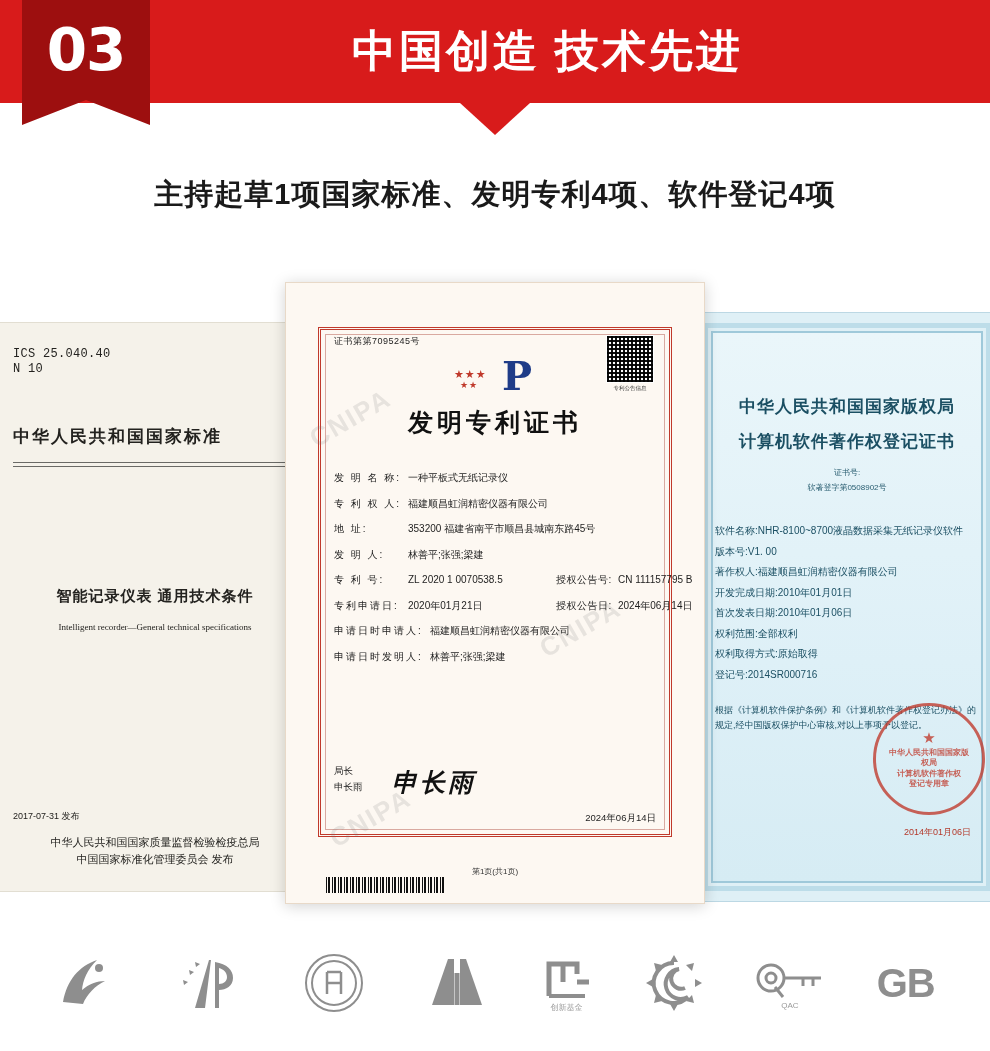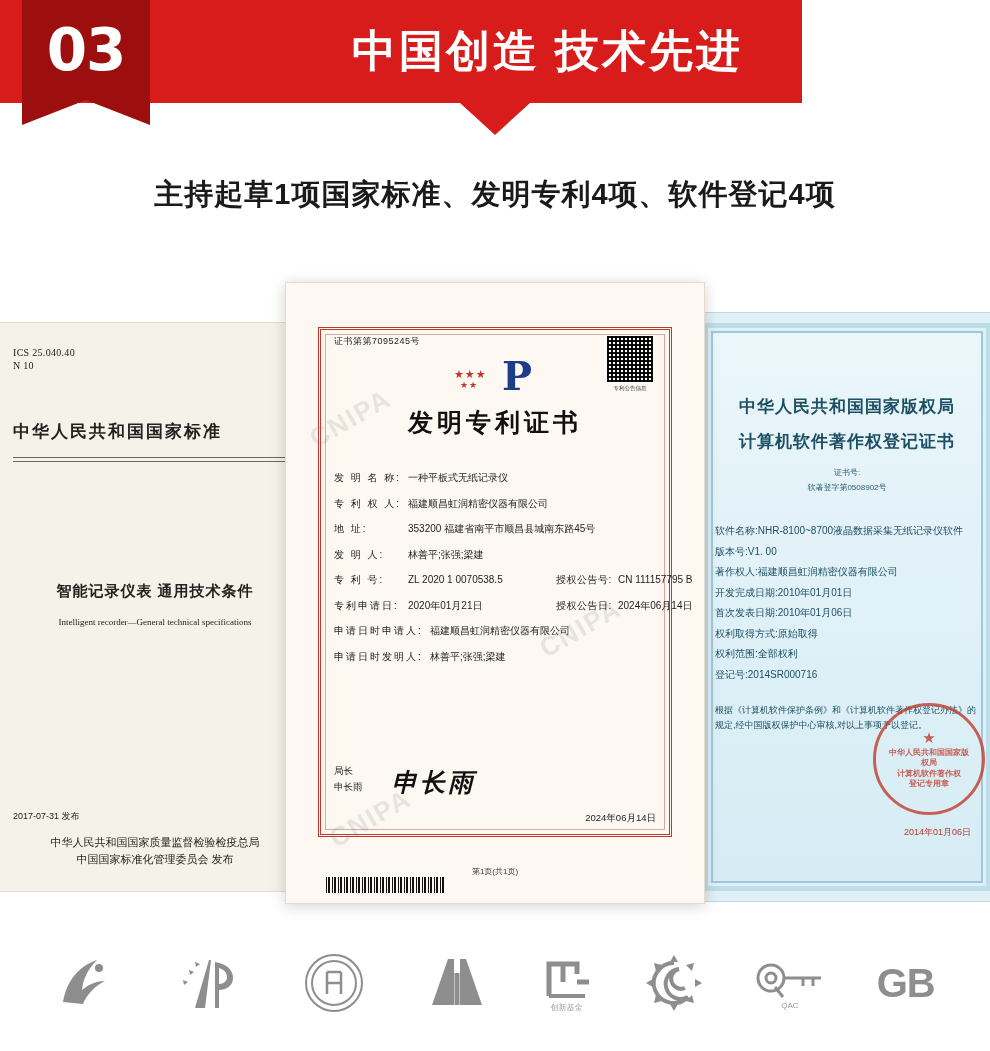--- a/index.html
+++ b/index.html
@@ -7,21 +7,21 @@
     width:990px;height:1051px;
     background:#ffffff;
     font-family:"Liberation Sans","DejaVu Sans",sans-serif;
     overflow:hidden;
     position:relative;
   }
 
   
   .banner{
     position:relative;
-    width:802px;height:103px;
+    width:990px;height:103px;
     background:#d81b1b;
   }
   .banner-number{
     position:absolute;
     left:22px;top:0;
     width:128px;height:125px;
     background:#9d0f0f;
     color:#ffffff;
     font-size:58px;
     font-weight:bold;
@@ -78,21 +78,21 @@
     position:absolute;
     left:-10px;top:40px;
     width:330px;height:570px;
     background:#f5f2ea;
     border:1px solid #e2ded2;
     box-sizing:border-box;
     padding:24px 22px;
     color:#23221f;
     overflow:hidden;
   }
-  .cs-icsline{font-size:10px;line-height:1.25;font-family:Liberation Serif, serif;letter-spacing:.3px;}
+  .cs-icsline{font-size:12px;line-height:1.25;font-family:Liberation Mono, monospace;letter-spacing:.3px;}
   .cs-title{
     margin-top:48px;
     font-size:17px;
     font-weight:bold;
     letter-spacing:2px;
     font-family:"Liberation Serif","DejaVu Serif",serif;
     white-space:nowrap;
   }
   .cs-rule{margin-top:14px;height:1px;background:#6a6a66;width:100%;}
   .cs-rule2{margin-top:3px;height:1px;background:#6a6a66;width:100%;}
@@ -368,22 +368,22 @@
       <div class="sw-head">中华人民共和国国家版权局</div>
       <div class="sw-head2">计算机软件著作权登记证书</div>
       <div class="sw-certno">证书号:</div>
       <div class="sw-certno2">软著登字第0508902号</div>
       <div class="sw-rows">
         <div class="r">软件名称:NHR-8100~8700液晶数据采集无纸记录仪软件</div>
         <div class="r">版本号:V1. 00</div>
         <div class="r">著作权人:福建顺昌虹润精密仪器有限公司</div>
         <div class="r">开发完成日期:2010年01月01日</div>
         <div class="r">首次发表日期:2010年01月06日</div>
+        <div class="r">权利范围:全部权利</div>
         <div class="r">权利取得方式:原始取得</div>
-        <div class="r">权利范围:全部权利</div>
         <div class="r">登记号:2014SR000716</div>
       </div>
       <div class="sw-para">根据《计算机软件保护条例》和《计算机软件著作权登记办法》的规定,经中国版权保护中心审核,对以上事项予以登记。</div>
     </div>
     <div class="sw-seal">
       <span><span class="star">★</span>中华人民共和国国家版权局<br>计算机软件著作权<br>登记专用章</span>
     </div>
     <div class="sw-date">2014年01月06日</div>
   </div>
 

